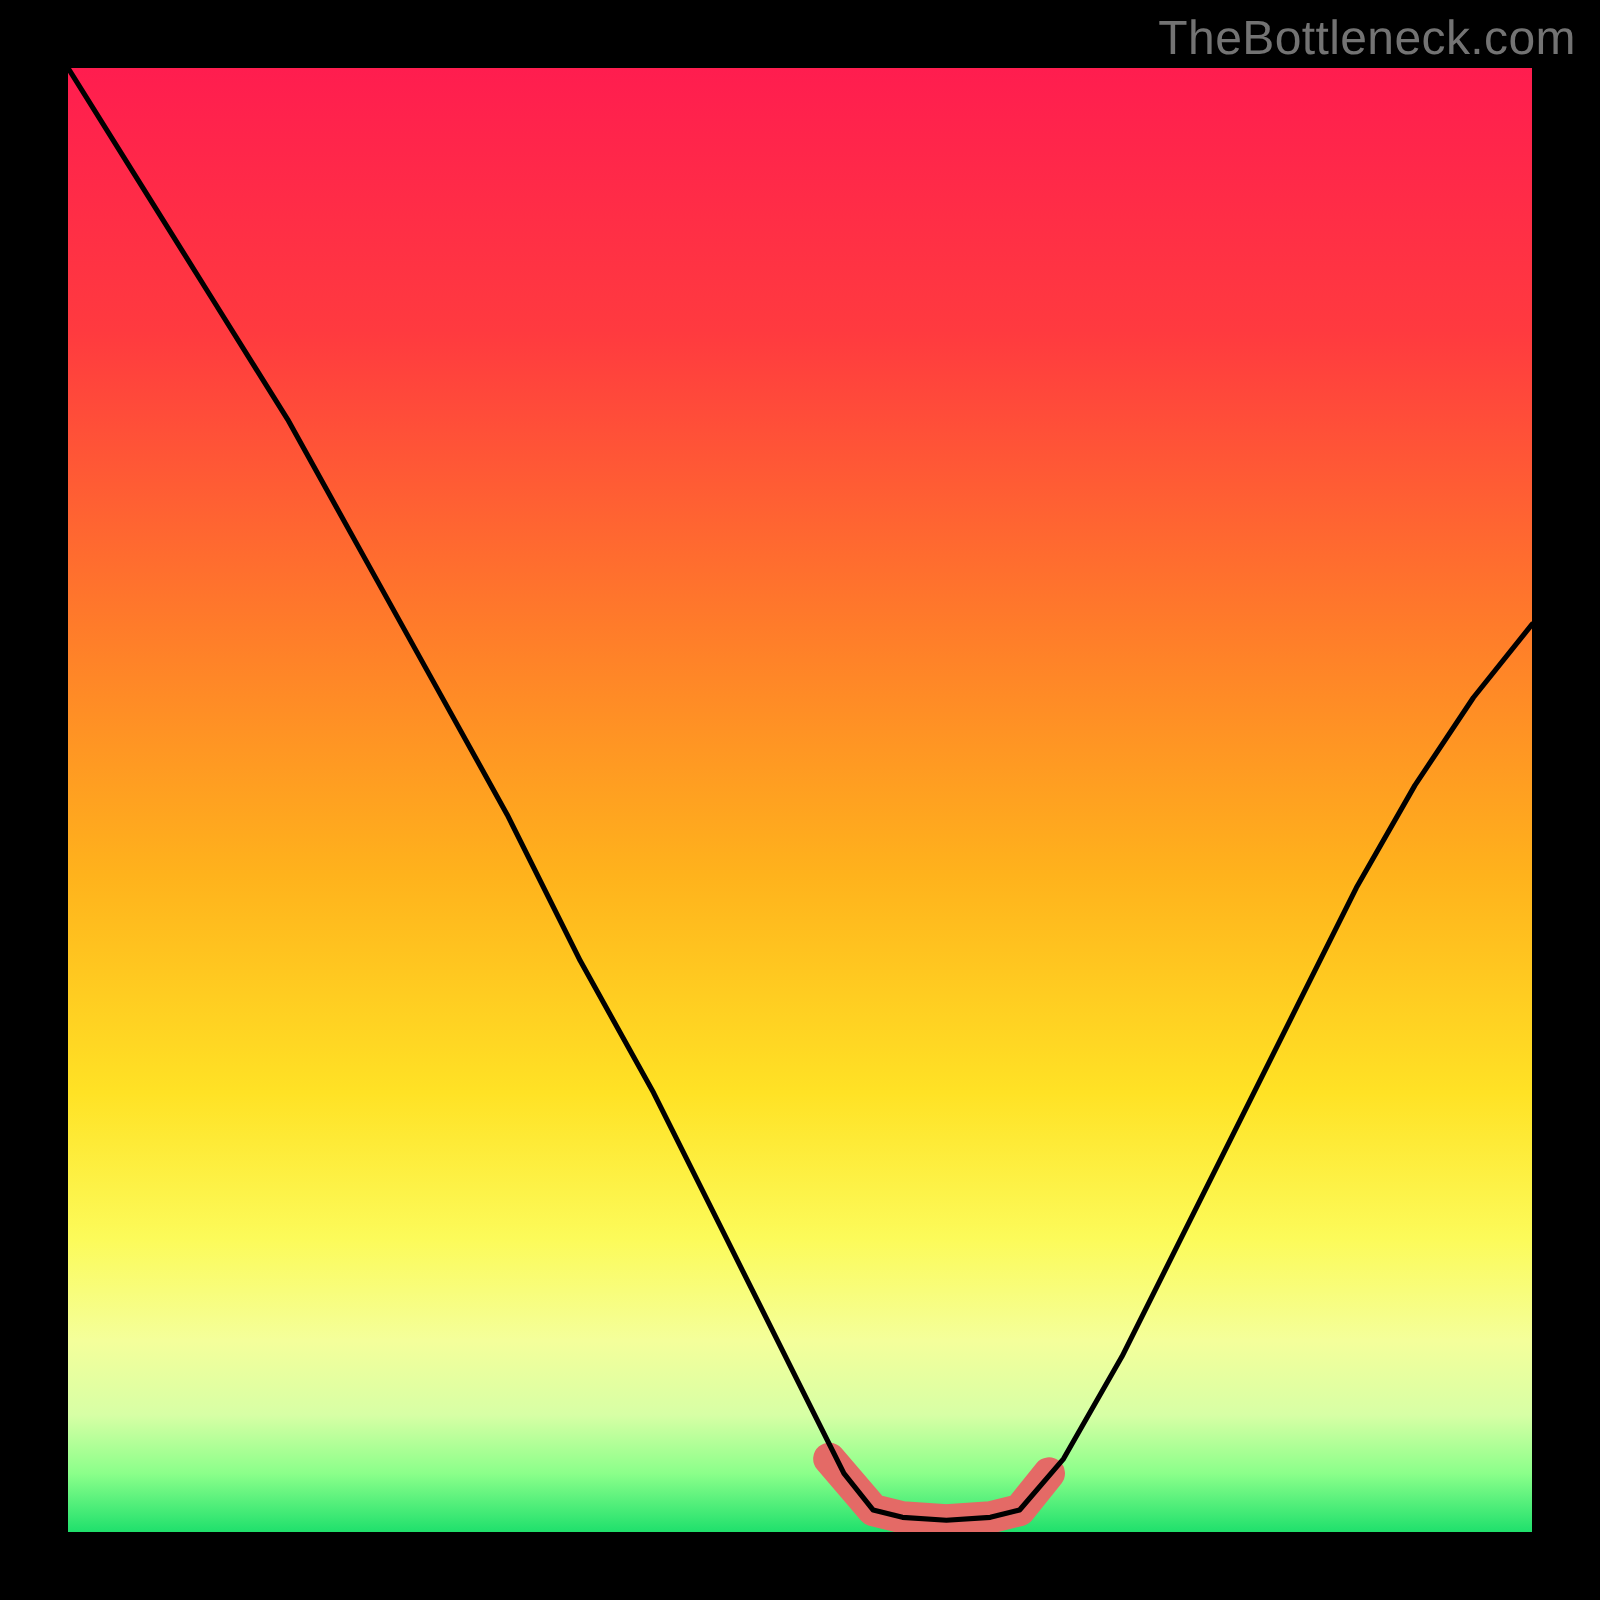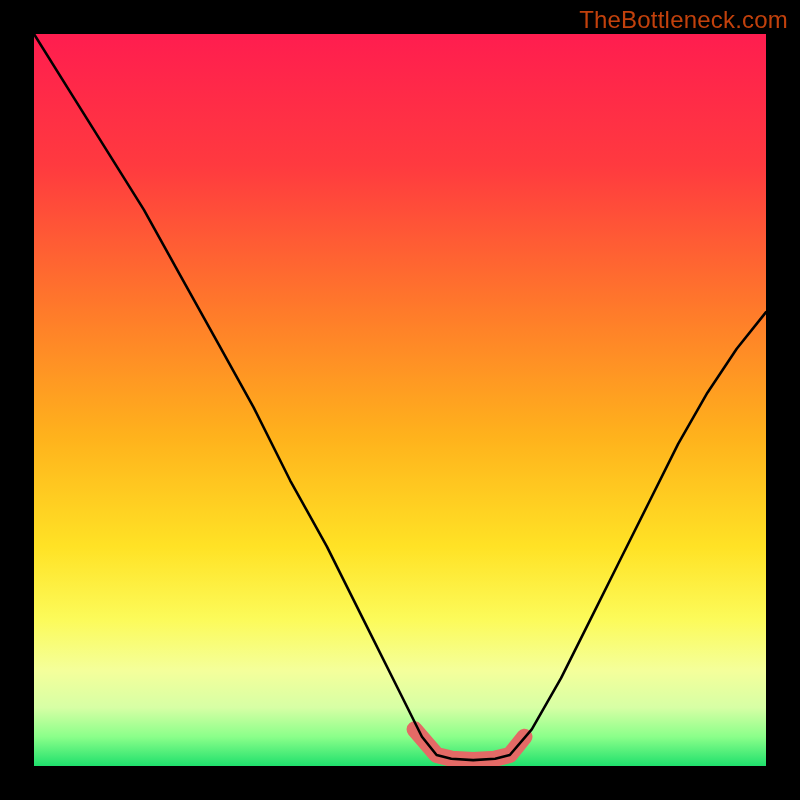--- a/index.html
+++ b/index.html
@@ -33,21 +33,21 @@
     top: 0;
     width: 100%;
     height: 100%;
   }
   .watermark {
     position: absolute;
     top: 6px;
     right: 12px;
     font-size: 24px;
     font-weight: 500;
-    color: #c2410c;
+    color: #737373;
     letter-spacing: 0.2px;
     pointer-events: none;
     user-select: none;
   }
   svg.curves {
     position: absolute;
     left: 0;
     top: 0;
     width: 100%;
     height: 100%;

